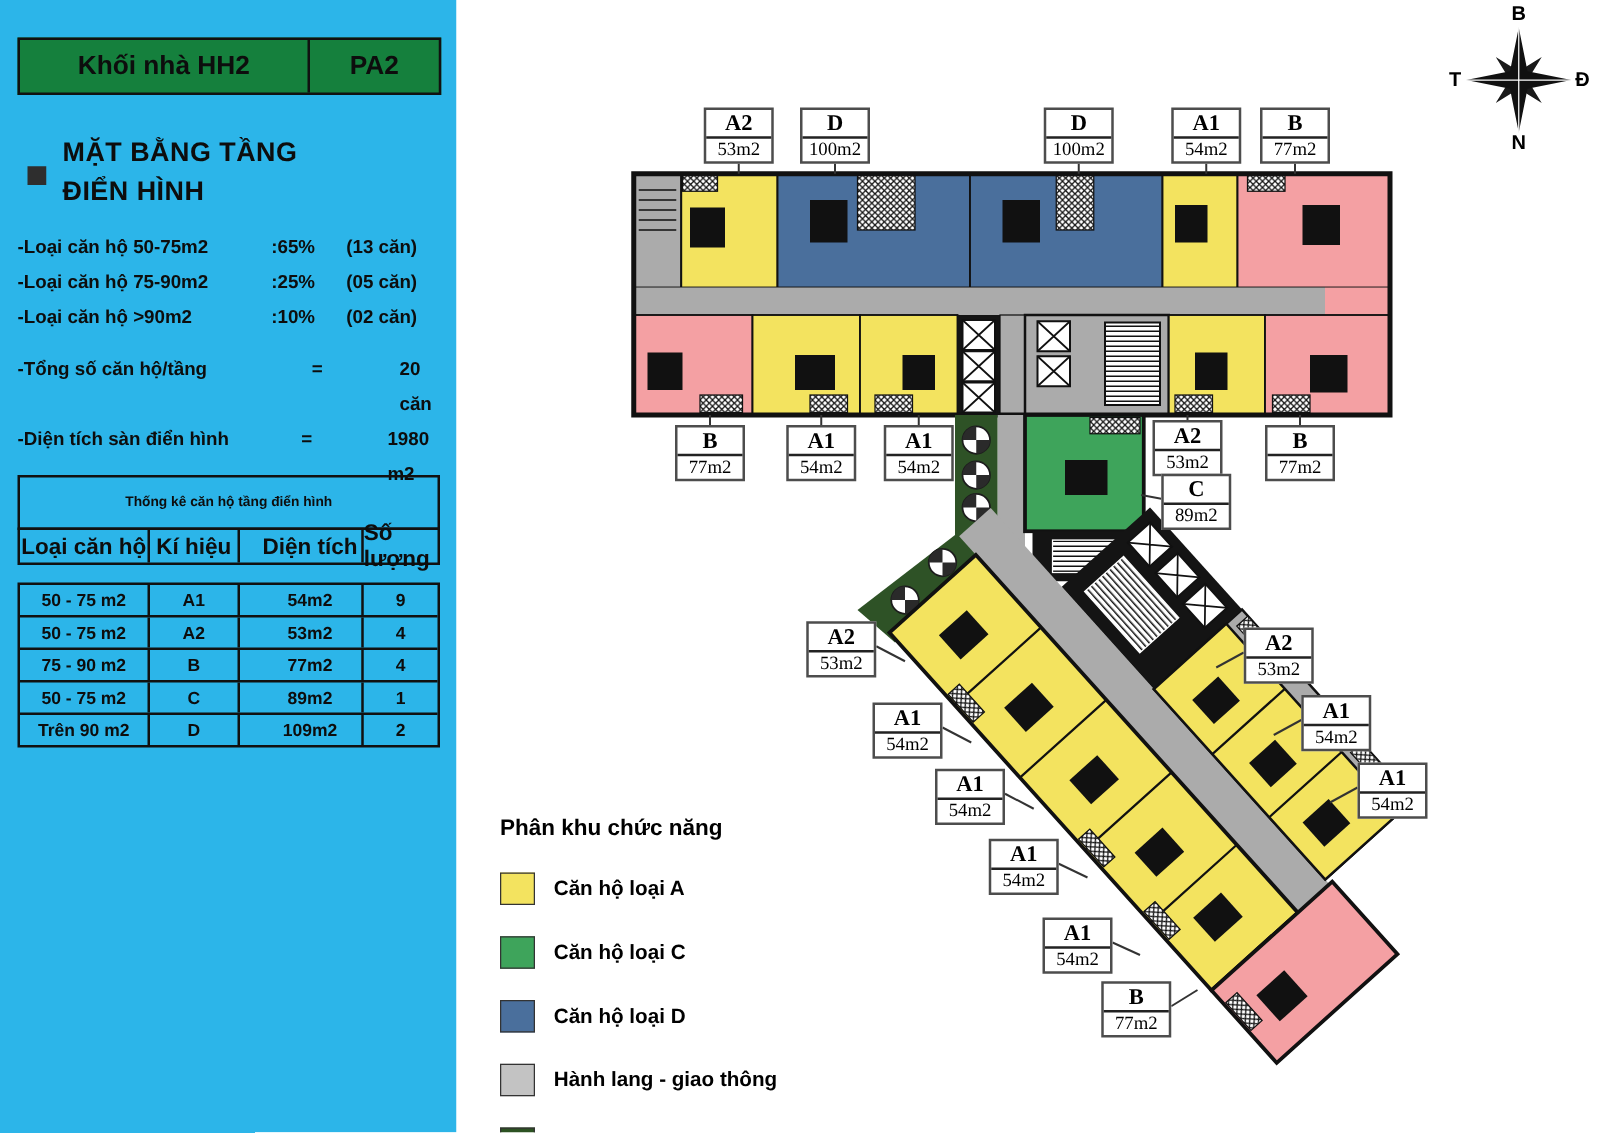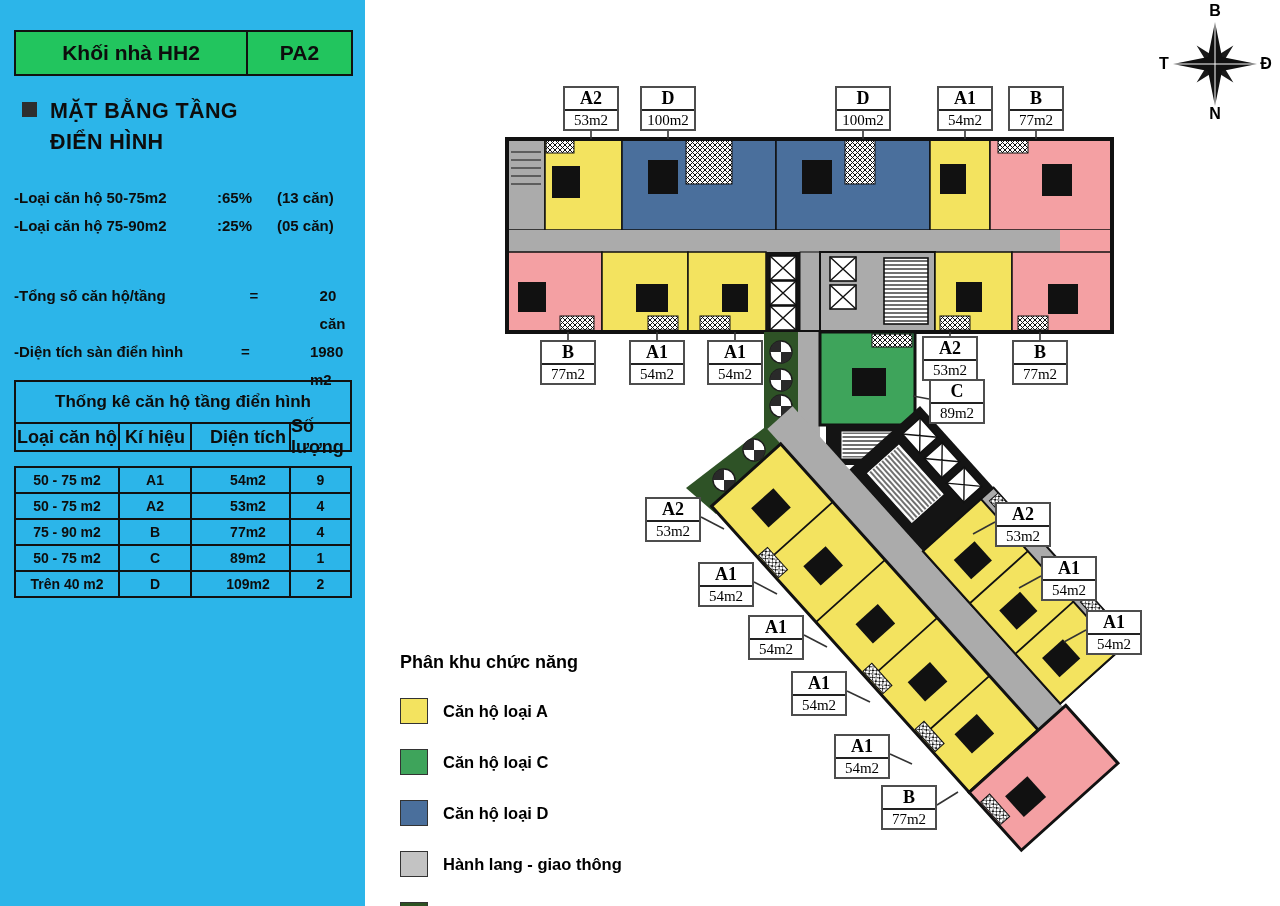--- a/index.html
+++ b/index.html
@@ -1,35 +1,35 @@
 <!DOCTYPE html>
 <html><head>
 <meta charset="utf-8">
 <style>
   html,body{margin:0;padding:0;background:#fff;}
   .page{position:relative;width:1280px;height:906px;background:#fff;overflow:hidden;
         font-family:"Liberation Sans",sans-serif;}
   
   .sidebar{position:absolute;left:0;top:0;width:365px;height:906px;background:#2CB5E9;
            color:#0d0d0d;font-weight:bold;z-index:10;}
-  .hdr{position:absolute;left:14px;top:30px;width:339px;height:46px;background:#22c55e;
+  .hdr{position:absolute;left:14px;top:30px;width:339px;height:46px;background:#15803d;
        border:2px solid #111;display:flex;box-sizing:border-box;}
   .hdr-left{flex:1;border-right:2px solid #111;display:flex;align-items:center;justify-content:center;font-size:21px;}
   .hdr-right{width:103px;display:flex;align-items:center;justify-content:center;font-size:21px;}
-  .sec-title{position:absolute;left:22px;top:96px;display:flex;}
+  .sec-title{position:absolute;left:22px;top:107px;display:flex;align-items:center;}
   .bullet{width:15px;height:15px;background:#2e2e2e;margin-top:6px;margin-right:13px;flex:0 0 auto;}
   .sec-lines{font-size:21.5px;line-height:1.42;letter-spacing:.4px;}
   .stats{position:absolute;left:14px;top:184px;font-size:15px;line-height:1.86;}
   .srow{display:flex;}
   .sl{width:203px;} .sp{width:60px;}
   .totals{position:absolute;left:14px;top:282px;font-size:15px;line-height:1.86;}
   .trow{display:flex;gap:41px;}
   .tl{width:200px;} .te{width:30px;}
   .tbl-title{position:absolute;left:14px;top:380px;width:338px;height:44px;border:2px solid #111;
-             display:flex;align-items:center;justify-content:center;font-size:17px;box-sizing:border-box;}
+             display:flex;align-items:center;justify-content:center;font-size:11px;box-sizing:border-box;}
   .tbl-head{position:absolute;left:14px;top:422px;width:338px;height:30px;border:2px solid #111;
             display:flex;box-sizing:border-box;font-size:18px;}
   .tbl-body{position:absolute;left:14px;top:466px;width:338px;border:2px solid #111;box-sizing:border-box;font-size:14px;}
   .tcell{display:flex;align-items:center;justify-content:center;border-right:2px solid #111;box-sizing:border-box;}
   .tcell:last-child{border-right:none;}
   .c1{width:104px;} .c2{width:72px;} .c3{width:84px;margin-left:15px;} .c4{flex:1;}
   .tbl-row{display:flex;height:24px;border-bottom:2px solid #111;}
   .tbl-row:last-child{border-bottom:none;}
   
   .plan-svg{position:absolute;left:0;top:0;z-index:1;}
@@ -339,20 +339,25 @@
       <div class="srow">
         <span class="sl">-Loại căn hộ 50-75m2</span>
         <span class="sp">:65%</span>
         <span class="sc">(13 căn)</span>
       </div>
       <div class="srow">
         <span class="sl">-Loại căn hộ 75-90m2</span>
         <span class="sp">:25%</span>
         <span class="sc">(05 căn)</span>
       </div>
+      <div class="srow">
+        <span class="sl">-Loại căn hộ &gt;90m2</span>
+        <span class="sp">:10%</span>
+        <span class="sc">(02 căn)</span>
+      </div>
     </div>
     <div class="totals">
       <div class="trow">
         <span class="tl">-Tổng số căn hộ/tầng</span>
         <span class="te">=</span>
         <span class="tv">20 căn</span>
       </div>
       <div class="trow">
         <span class="tl">-Diện tích sàn điển hình</span>
         <span class="te">=</span>
@@ -385,20 +390,20 @@
         <div class="tcell c3">77m2</div>
         <div class="tcell c4">4</div>
       </div>
       <div class="tbl-row">
         <div class="tcell c1">50 - 75 m2</div>
         <div class="tcell c2">C</div>
         <div class="tcell c3">89m2</div>
         <div class="tcell c4">1</div>
       </div>
       <div class="tbl-row">
-        <div class="tcell c1">Trên 40 m2</div>
+        <div class="tcell c1">Trên 90 m2</div>
         <div class="tcell c2">D</div>
         <div class="tcell c3">109m2</div>
         <div class="tcell c4">2</div>
       </div>
     </div>
   </aside>
 </div>
 
 </body></html>

